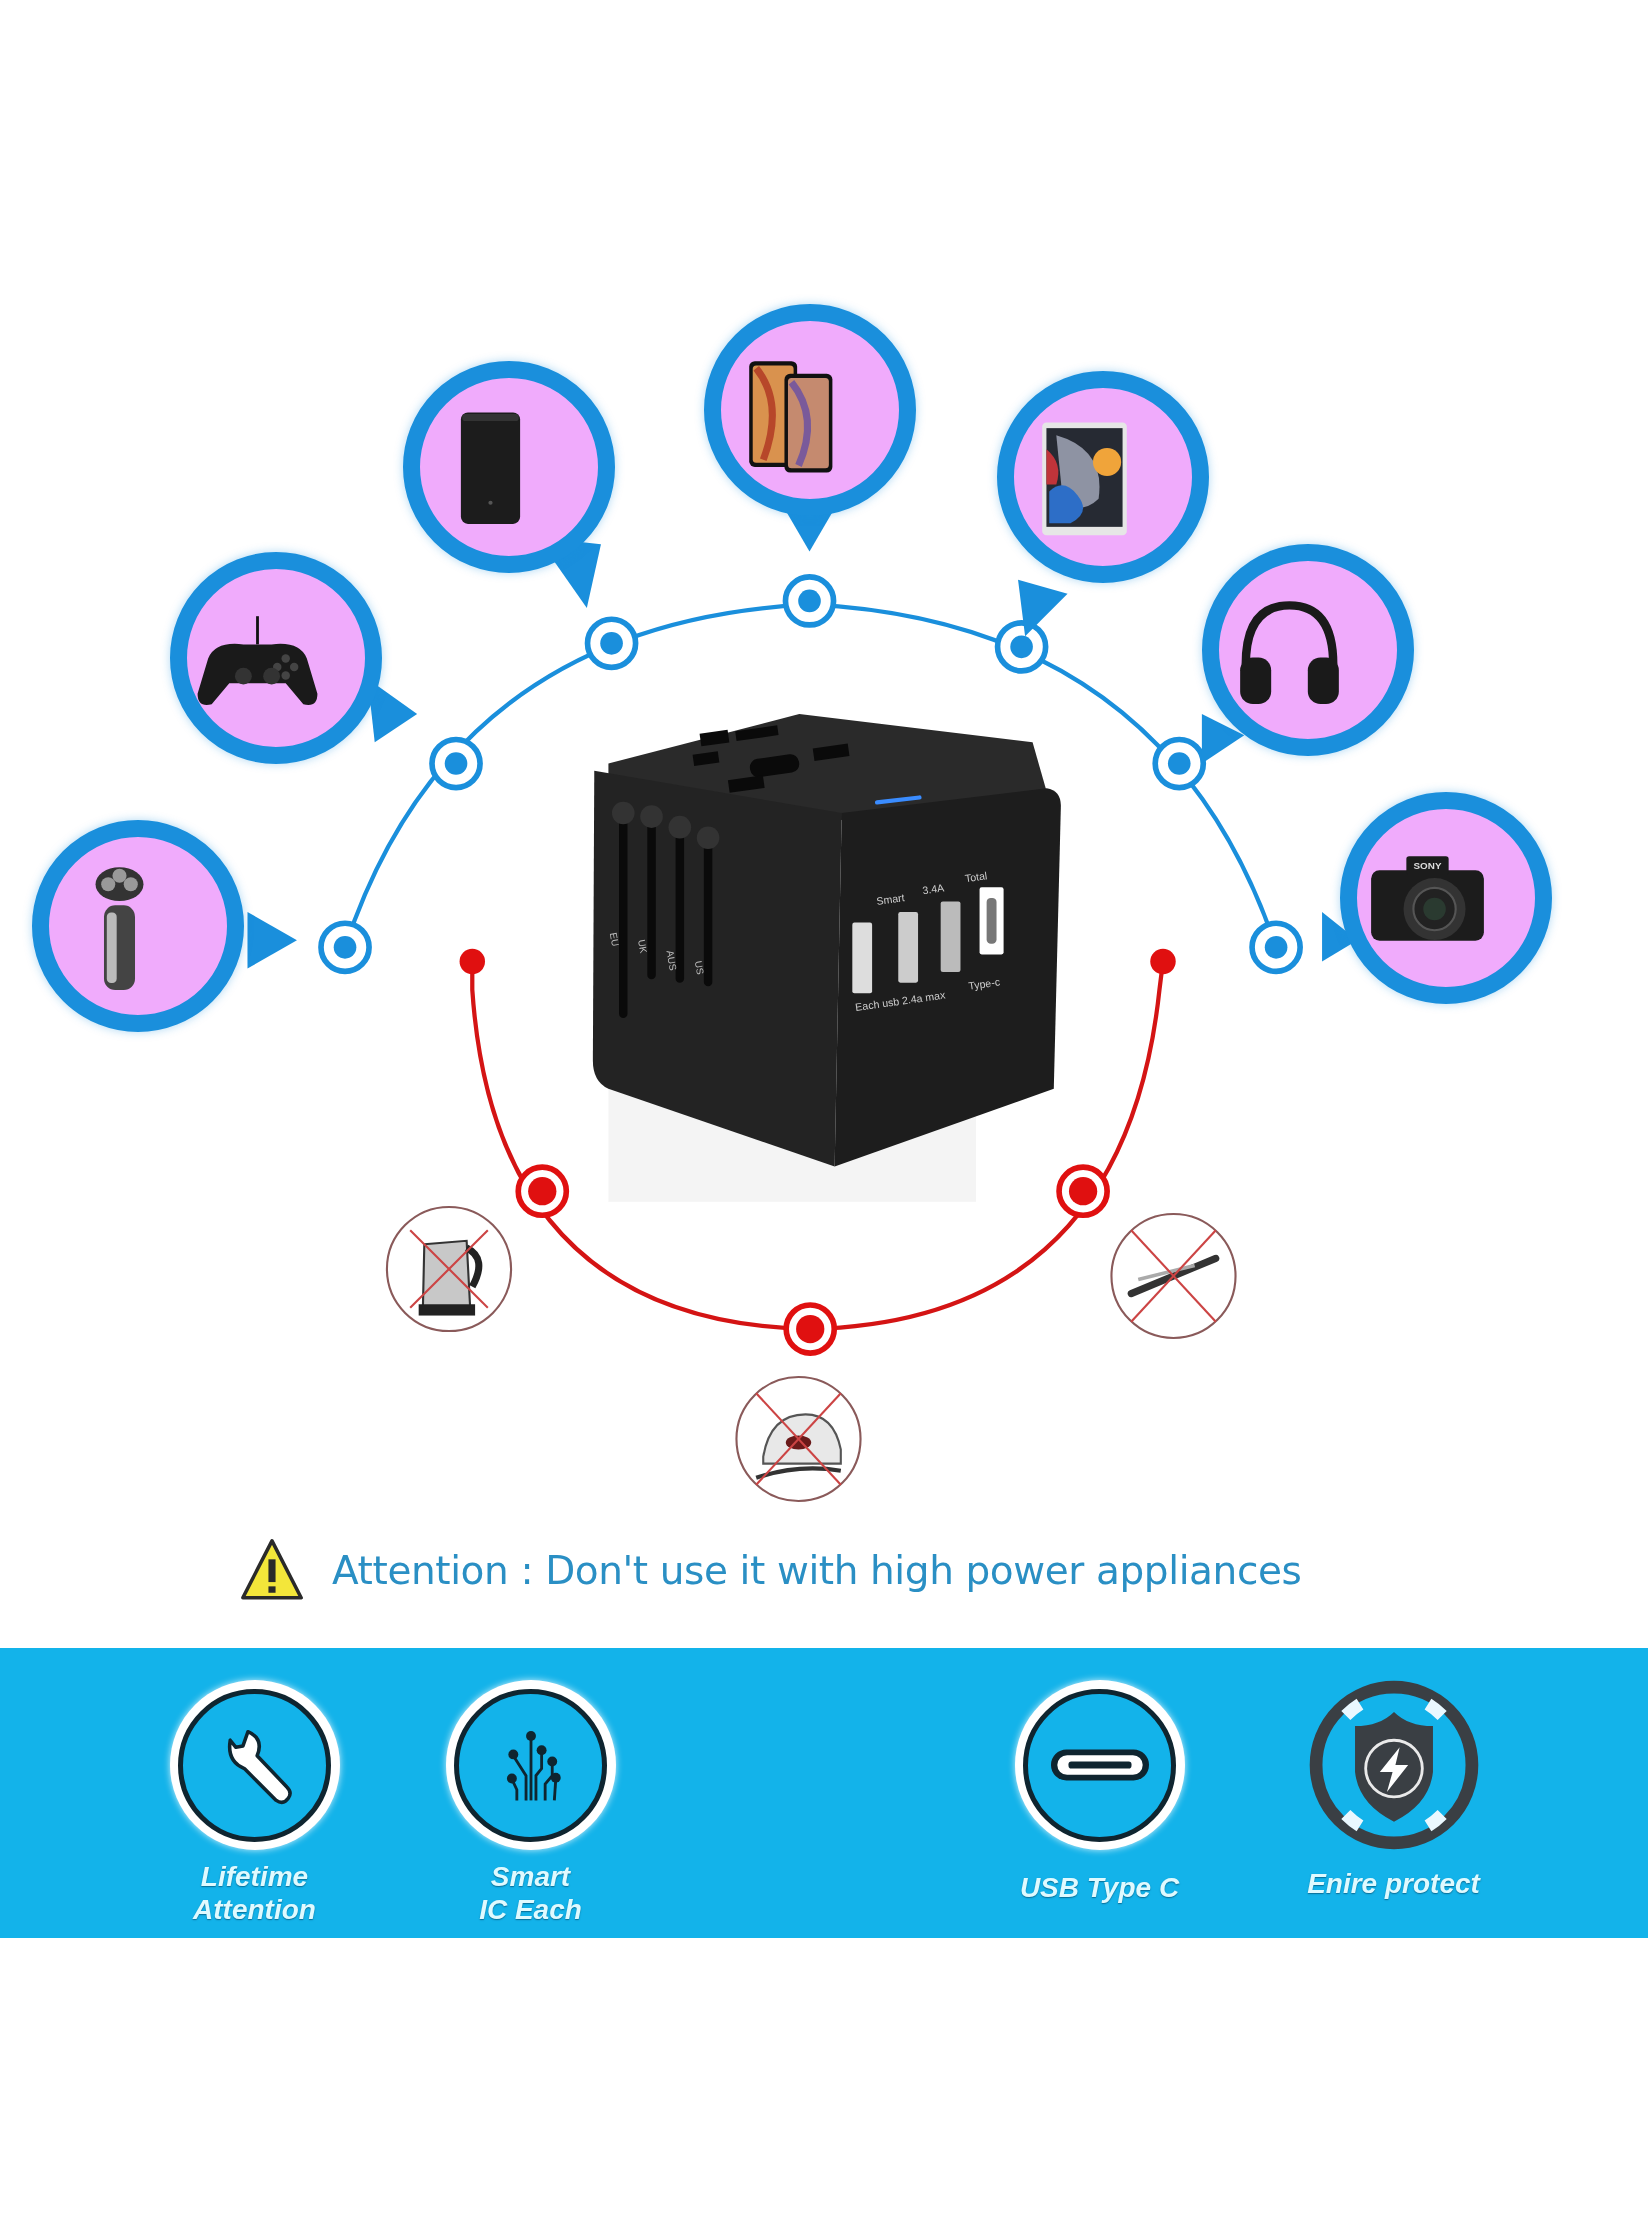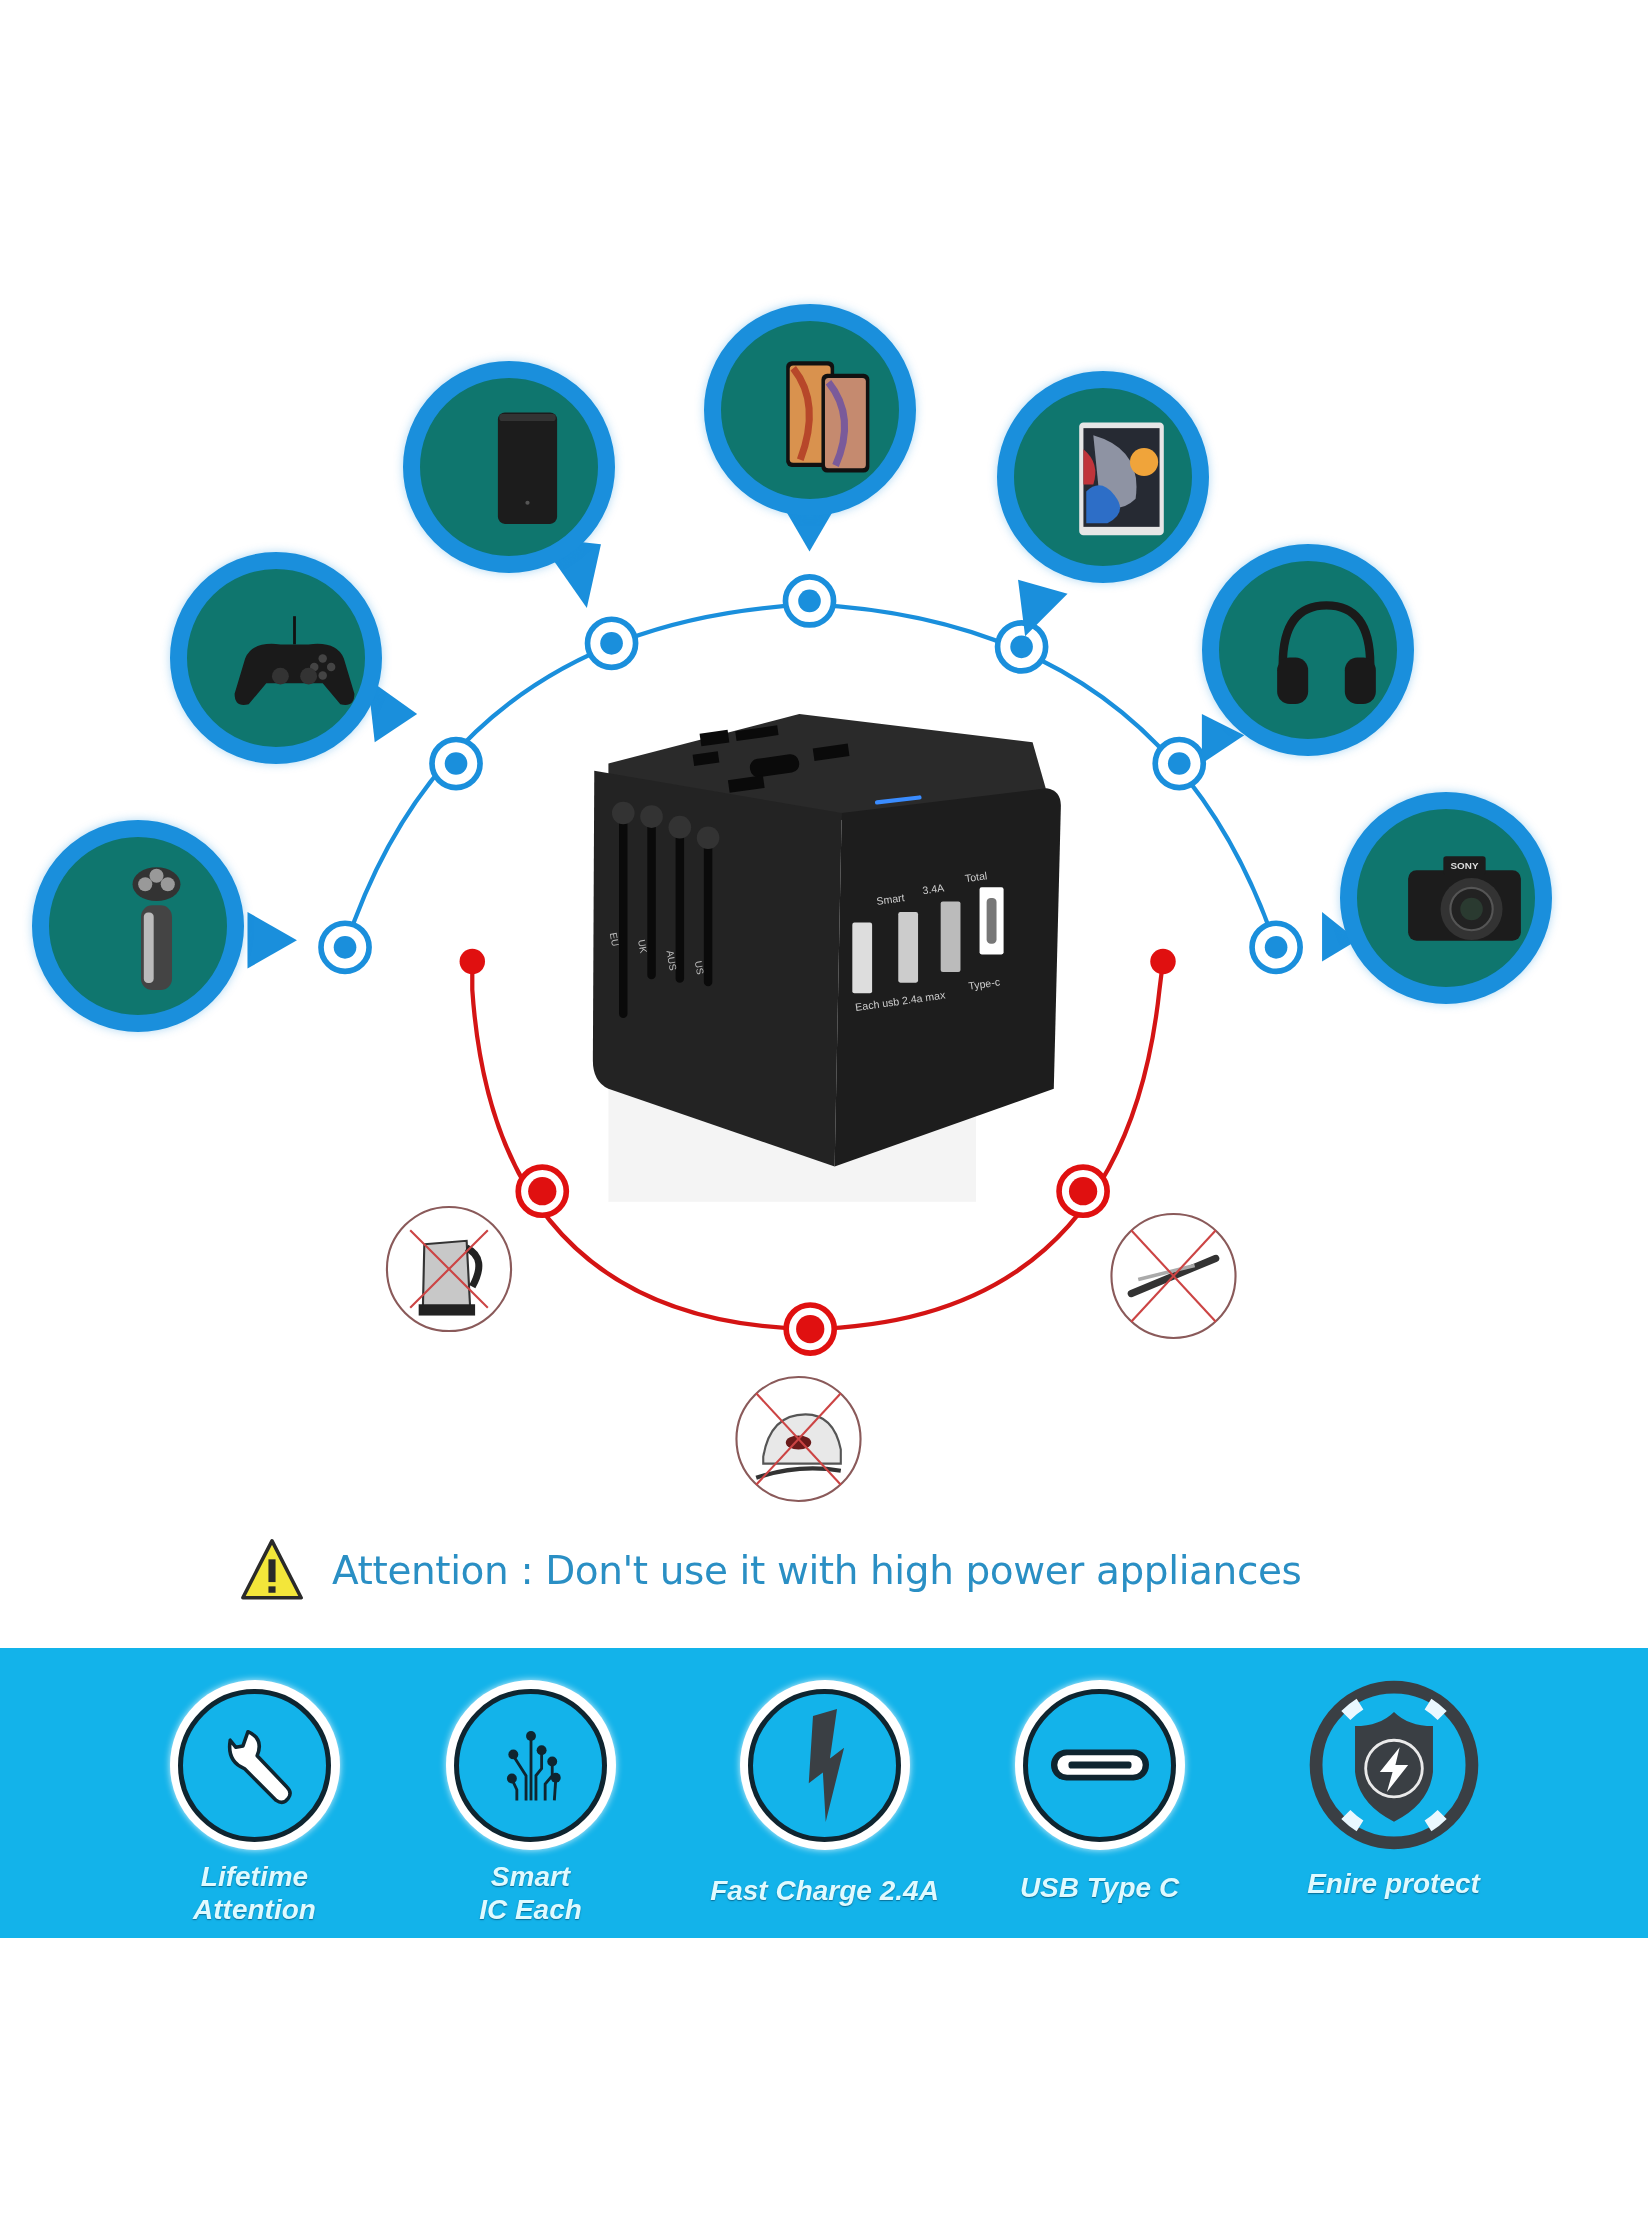--- a/index.html
+++ b/index.html
@@ -1,21 +1,21 @@
 <!DOCTYPE html>
 <html style="font-size:11.3px"><head>
 <meta charset="utf-8">
 <style>
   html, body { margin:0; padding:0; background:#ffffff; }
   body { width:1648px; height:2227px; position:relative; overflow:hidden; font-family:"Liberation Sans", sans-serif; }
   .abs { position:absolute; }
   #scene { position:absolute; left:0; top:0; width:1648px; height:1626px; }
 
   
-  .bubble { position:absolute; width:212px; height:212px; border-radius:50%; border:17px solid #1a8fdc; background:#0f766e; box-sizing:border-box; display:flex; align-items:center; justify-content:flex-end; box-shadow:0 0 10px rgba(26,143,220,0.35); }
+  .bubble { position:absolute; width:212px; height:212px; border-radius:50%; border:17px solid #1a8fdc; background:#f0abfc; box-sizing:border-box; display:flex; align-items:center; justify-content:flex-start; box-shadow:0 0 10px rgba(26,143,220,0.35); }
   .bubble svg { width:141px; height:141px; }
 
   
   .warning { position:absolute; left:240px; top:1538px; display:flex; align-items:center; gap:28px; }
   .warning-text { font-family:"DejaVu Sans", sans-serif; font-size:39px; color:#2a8fc4; letter-spacing:-0.4px; white-space:nowrap; }
 
   
   .banner { position:absolute; left:0; top:1648px; width:1648px; height:290px; background:#13b3ea; }
   .feature { position:absolute; top:0; width:255px; height:204px; text-align:center; }
   .feature .ring { position:absolute; left:50%; top:32px; transform:translateX(-50%); width:170px; height:170px; border-radius:50%; background:#ffffff; box-shadow:0 0 7px rgba(255,255,255,0.8); }
@@ -279,32 +279,20 @@
         </g>
       </svg>
     </div>
       </div>
     <div class="label">
       <div>Smart</div>
       <div>IC Each</div>
     </div>
   </div>
 
-  <div class="feature" style="left:697px;">
-    <div class="ring">
-        <div class="inner">
-      <svg width="92" height="113" viewBox="0 0 130 160">
-        <polygon points="48,10 82,0 72,70 92,55 66,160 62,90 42,105" fill="#3a3f44"></polygon>
-      </svg>
-    </div>
-      </div>
-    <div class="label" style="top:226px;">
-      <div>Fast Charge 2.4A</div>
-    </div>
-  </div>
 
   <div class="feature" style="left:1266px;">
     <div style="position:absolute;left:50%;top:32px;transform:translateX(-50%);width:170px;height:170px;">
       <svg width="170" height="170" viewBox="0 0 240 240">
         <circle cx="120" cy="120" r="110" fill="none" stroke="#3a3f44" stroke-width="18"></circle>
         <g stroke="#eaf8ff" stroke-width="18" fill="none">
           <path d="M52 50 A110 110 0 0 1 72 34"></path>
           <path d="M168 34 A110 110 0 0 1 188 50"></path>
           <path d="M52 190 A110 110 0 0 0 72 206"></path>
           <path d="M168 206 A110 110 0 0 0 188 190"></path>

